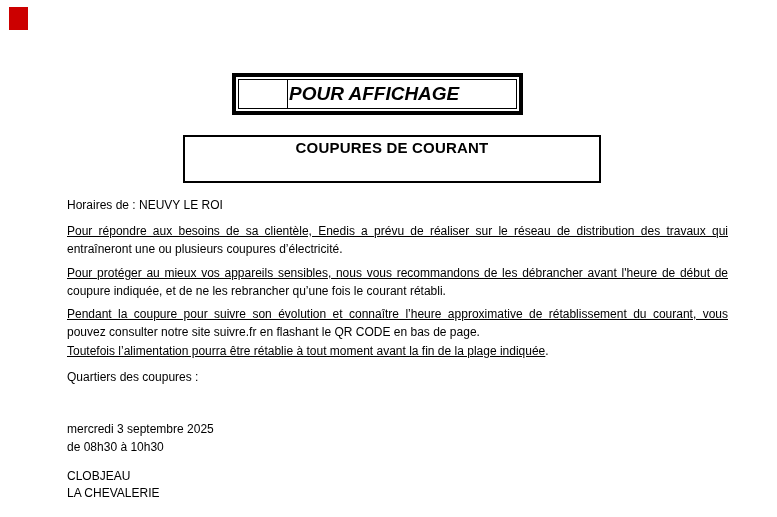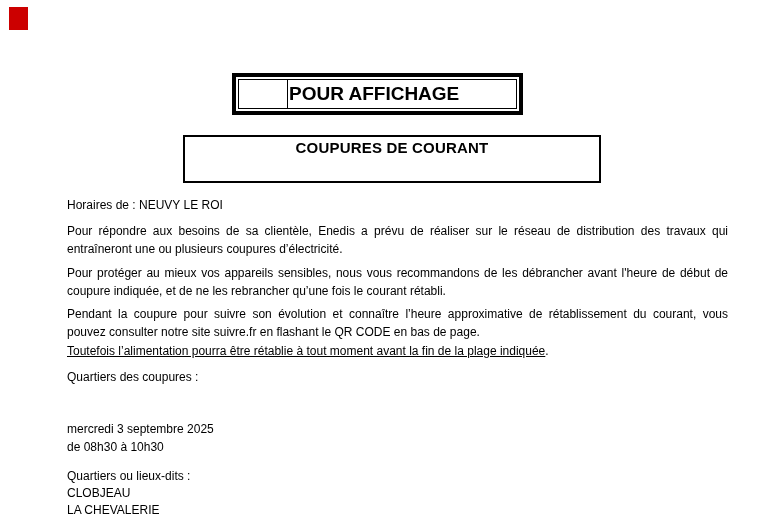--- a/index.html
+++ b/index.html
@@ -28,20 +28,21 @@
     width: 291px; height: 42px;
     border: 4px solid #000;
     box-sizing: border-box;
   }
   .banner-inner {
     position: absolute;
     left: 2px; right: 2px; top: 2px; bottom: 2px;
     border: 1px solid #000;
     display: flex;
     align-items: stretch;
+    font-style: italic;
   }
   .banner-left-cell {
     width: 48px;
     border-right: 1px solid #000;
   }
   .banner-title {
     flex: 1;
     display: flex;
     align-items: center;
     font-size: 19px;
@@ -68,20 +69,21 @@
   .tblock {
     position: absolute;
     left: 67px;
     width: 661px;
     font-size: 12px;
     line-height: 17.5px;
   }
   .jline {
     text-align: justify;
     text-align-last: justify;
+    text-decoration: underline;
   }
   .commune    { top: 197px; }
   .para1      { top: 223px; }
   .para2      { top: 265px; }
   .para3      { top: 306px; }
   .toutefois  { top: 343px; }
   .toutefois .u { text-decoration: underline; }
   .horaires   { top: 369px; }
   .datetime   { top: 421px; }
   .quartiers  { top: 468px; line-height: 17px; }
@@ -124,18 +126,17 @@
   <div class="tblock toutefois"><span class="u">Toutefois l’alimentation pourra être rétablie à tout moment avant la fin de la plage indiquée</span><span>.</span></div>
 
   <div class="tblock horaires">Quartiers des coupures :</div>
 
   <div class="tblock datetime">
     <div>mercredi 3 septembre 2025</div>
     <div>de 08h30 à 10h30</div>
   </div>
 
   <div class="tblock quartiers">
-    <div>Quartiers ou lieux-dits :</div>
     <div>CLOBJEAU</div>
     <div>LA CHEVALERIE</div>
   </div>
 
 </div>
 
 </body></html>

